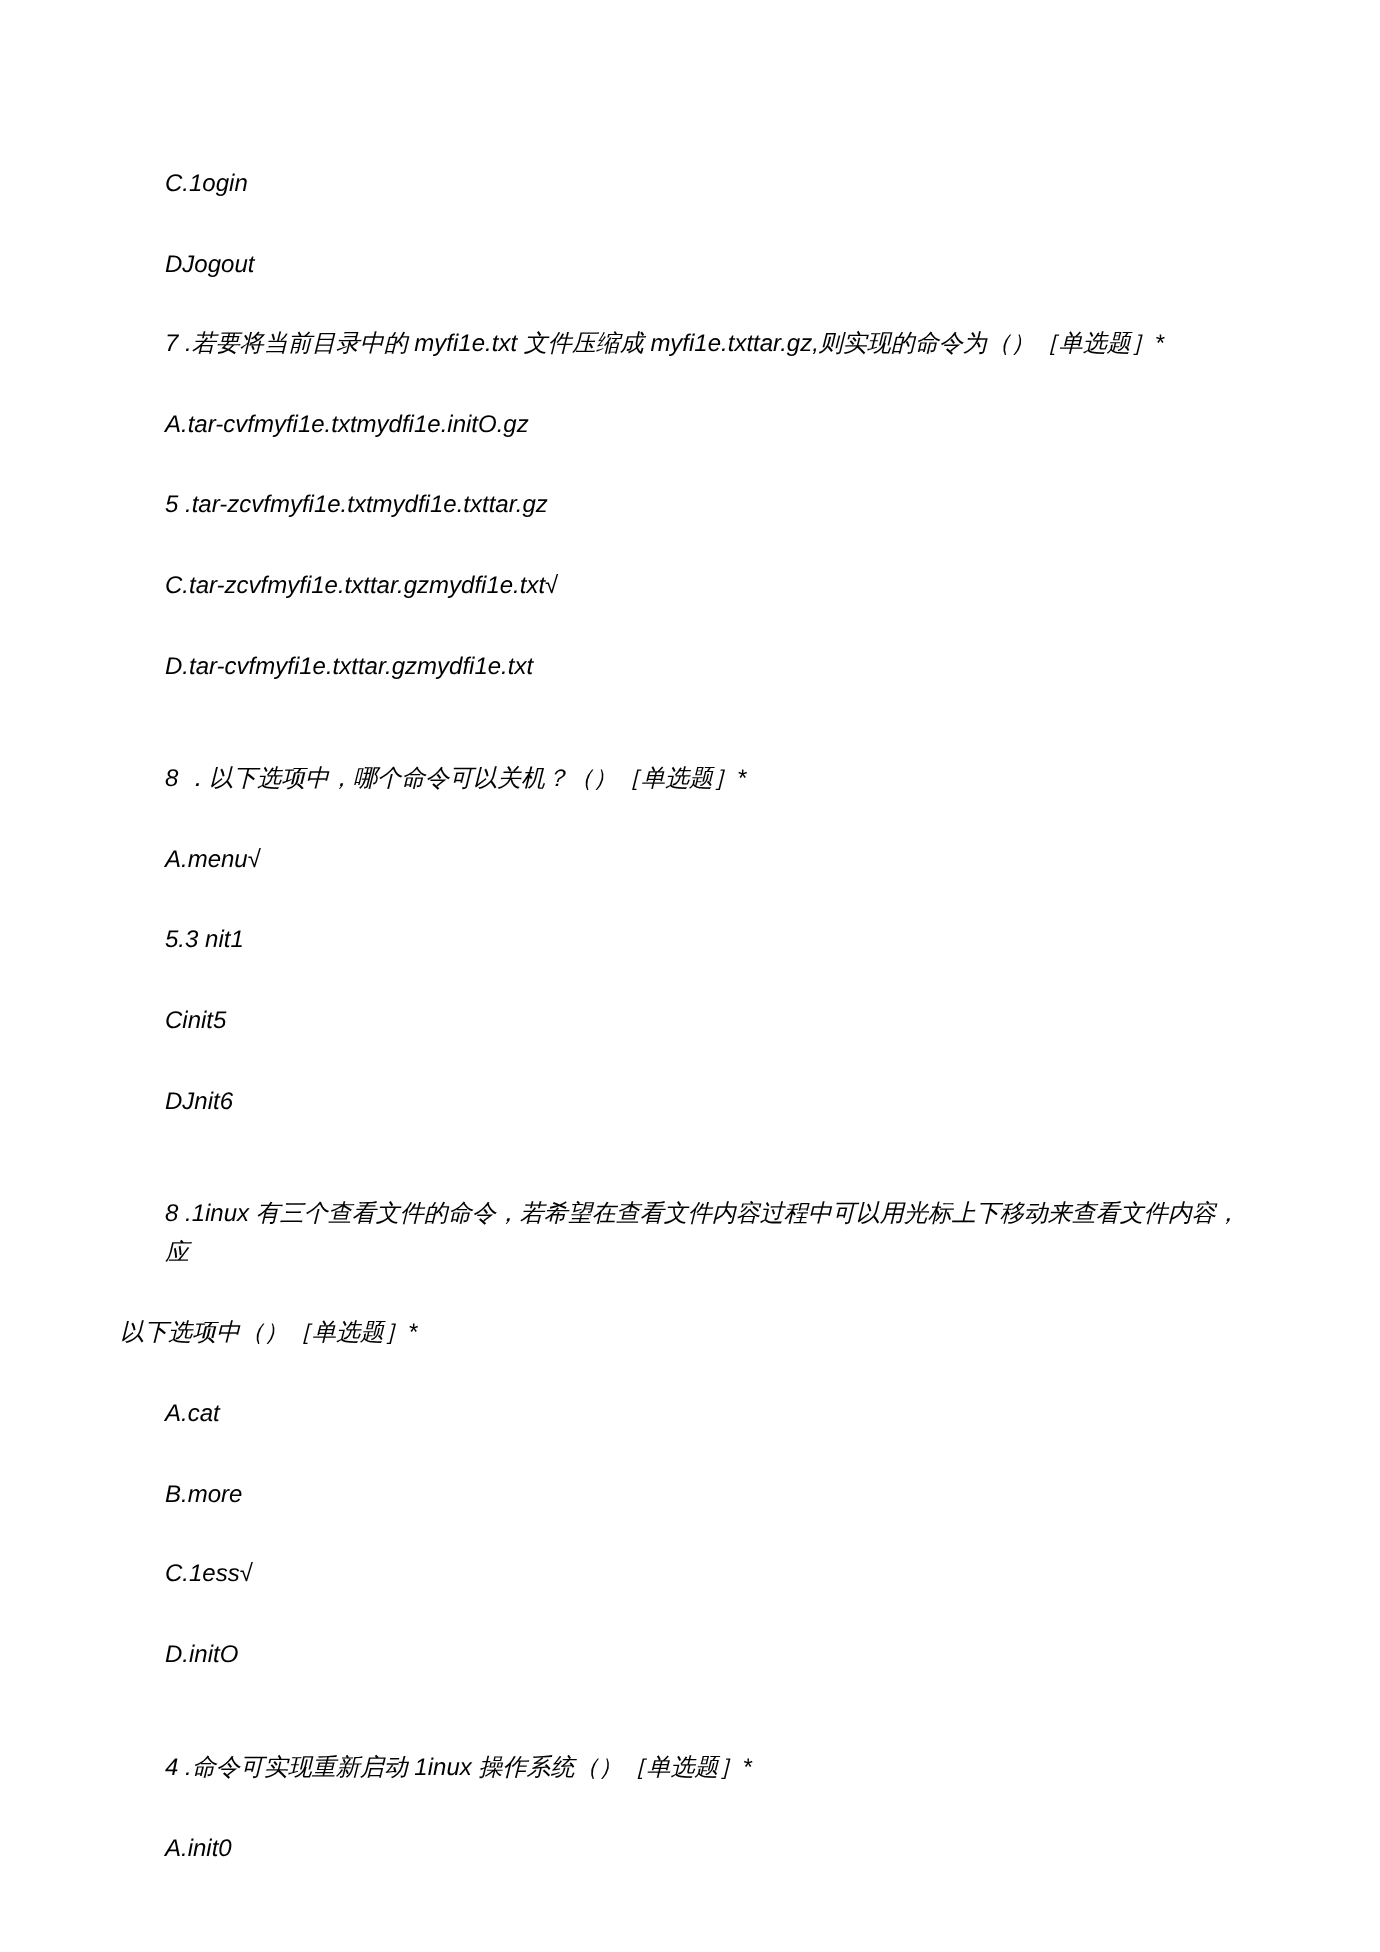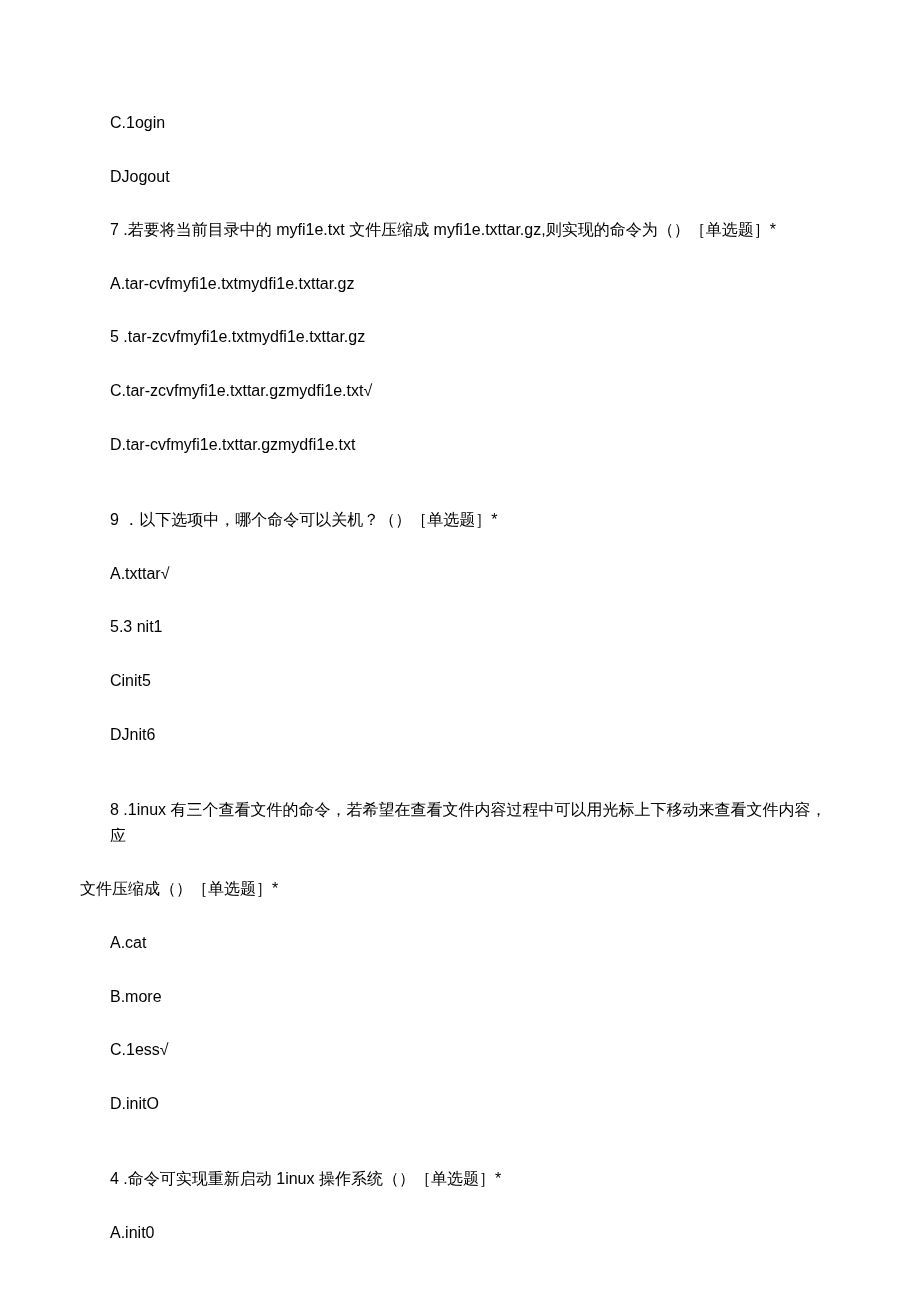--- a/index.html
+++ b/index.html
@@ -12,49 +12,50 @@
       width: 920px;
       height: 1301px;
       font-family: "Microsoft YaHei", "SimSun", sans-serif;
       font-size: 16px;
       color: #000000;
       padding: 110px 80px 40px 110px;
       line-height: 1.6;
     }
     .line {
       margin-bottom: 28px;
+      font-style: italic;
     }
     .spacer {
       height: 22px;
     }
   </style>
 </head>
 <body>
 
 <div class="line">C.1ogin</div>
 <div class="line">DJogout</div>
 
 <div class="line">7 .若要将当前目录中的 myfi1e.txt 文件压缩成 myfi1e.txttar.gz,则实现的命令为（）［单选题］*</div>
-<div class="line">A.tar-cvfmyfi1e.txtmydfi1e.txttar.gz</div>
+<div class="line">A.tar-cvfmyfi1e.txtmydfi1e.initO.gz</div>
 <div class="line">5  .tar-zcvfmyfi1e.txtmydfi1e.txttar.gz</div>
 <div class="line">C.tar-zcvfmyfi1e.txttar.gzmydfi1e.txt√</div>
 <div class="line">D.tar-cvfmyfi1e.txttar.gzmydfi1e.txt</div>
 
 <div class="spacer"></div>
 
-<div class="line">9 ．以下选项中，哪个命令可以关机？（）［单选题］*</div>
-<div class="line">A.txttar√</div>
+<div class="line">8 ．以下选项中，哪个命令可以关机？（）［单选题］*</div>
+<div class="line">A.menu√</div>
 <div class="line">5.3  nit1</div>
 <div class="line">Cinit5</div>
 <div class="line">DJnit6</div>
 
 <div class="spacer"></div>
 
 <div class="line">8  .1inux 有三个查看文件的命令，若希望在查看文件内容过程中可以用光标上下移动来查看文件内容，应</div>
-<div class="line" style="margin-left:-30px;">文件压缩成（）［单选题］*</div>
+<div class="line" style="margin-left:-30px;">以下选项中（）［单选题］*</div>
 <div class="line">A.cat</div>
 <div class="line">B.more</div>
 <div class="line">C.1ess√</div>
 <div class="line">D.initO</div>
 
 <div class="spacer"></div>
 
 <div class="line">4  .命令可实现重新启动 1inux 操作系统（）［单选题］*</div>
 <div class="line">A.init0</div>
 

